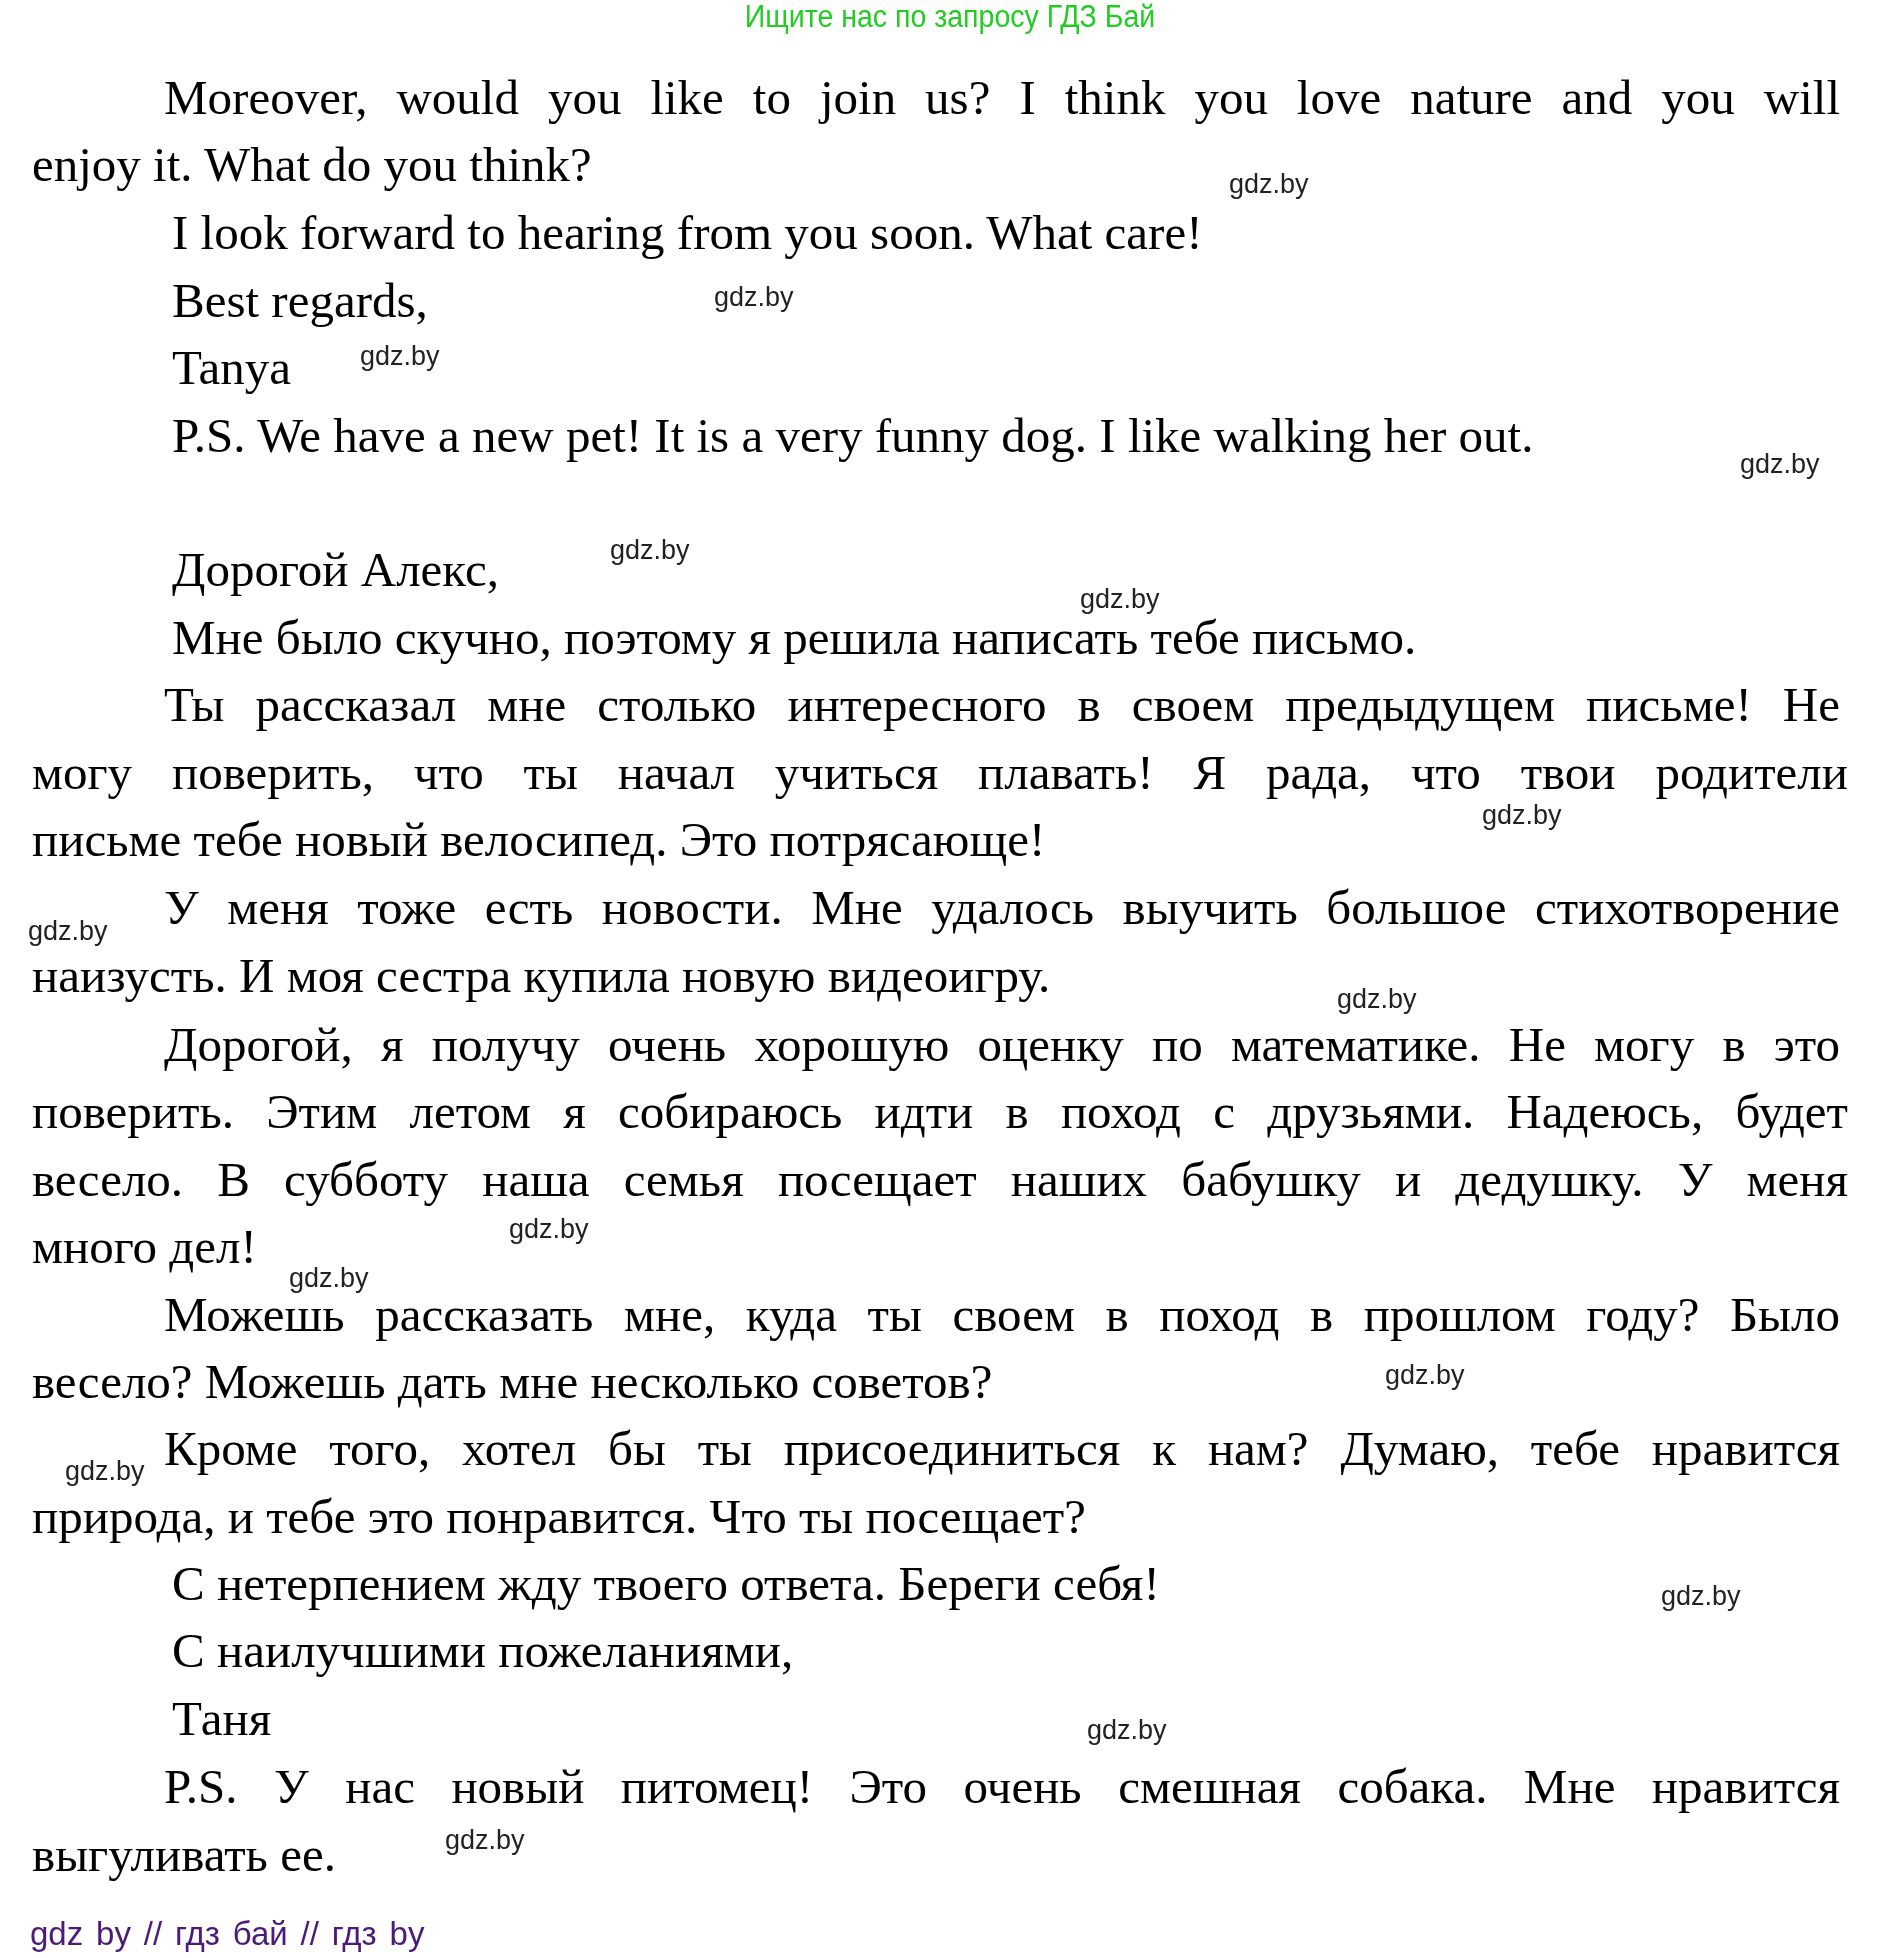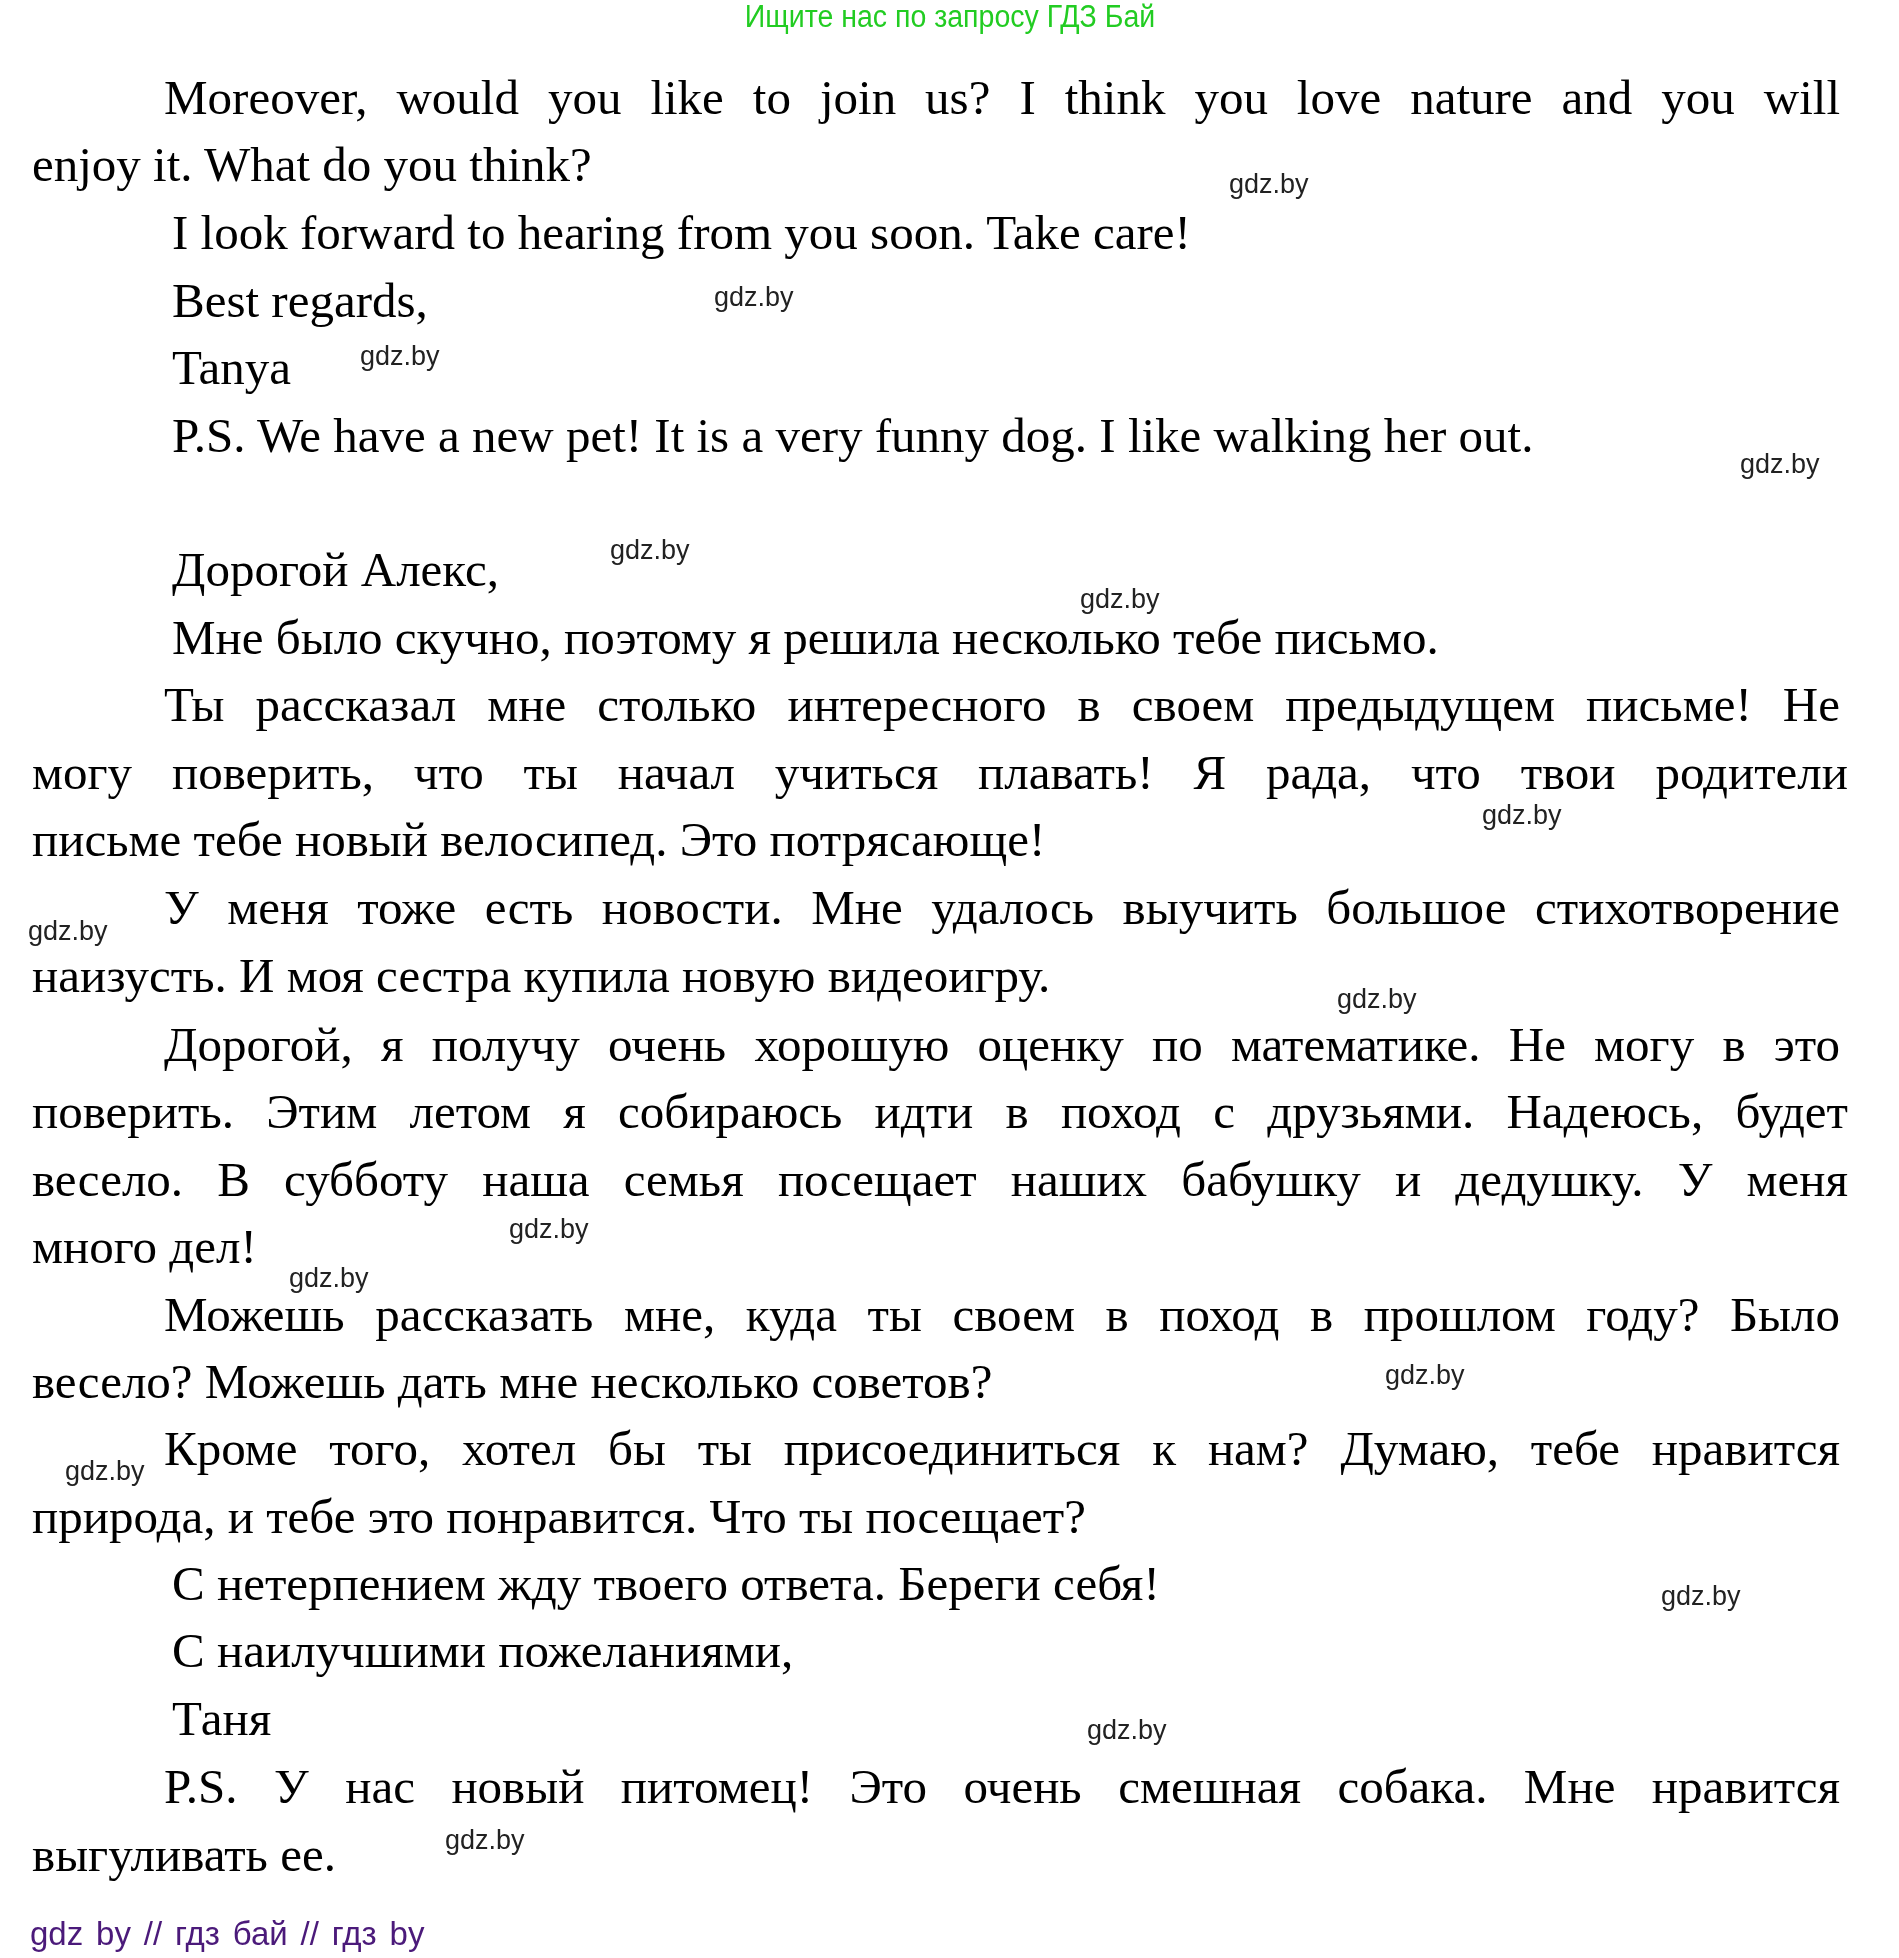--- a/index.html
+++ b/index.html
@@ -30,27 +30,27 @@
     font-size: 33px; line-height: 41px; word-spacing: 3.7px; padding-left: 30px;
   }
 </style>
 </head>
 <body>
 
 <div class="header">Ищите нас по запросу ГДЗ Бай</div>
 
 <div class="line ind" style="top:64px">Moreover, would you like to join us? I think you love nature and you will</div>
 <div class="line cont-l" style="top:131px">enjoy it. What do you think?</div>
-<div class="line ind-l" style="top:199px">I look forward to hearing from you soon. Take care!</div>
+<div class="line ind-l" style="top:199px">I look forward to hearing from you soon. What care!</div>
 <div class="line ind-l" style="top:267px">Best regards,</div>
 <div class="line ind-l" style="top:334px">Tanya</div>
 <div class="line ind-l" style="top:402px">P.S. We have a new pet! It is a very funny dog. I like walking her out.</div>
 
 <div class="line ind-l" style="top:536px">Дорогой Алекс,</div>
-<div class="line ind-l" style="top:604px">Мне было скучно, поэтому я решила несколько тебе письмо.</div>
+<div class="line ind-l" style="top:604px">Мне было скучно, поэтому я решила написать тебе письмо.</div>
 <div class="line ind" style="top:671px">Ты рассказал мне столько интересного в своем предыдущем письме! Не</div>
 <div class="line full" style="top:739px">могу поверить, что ты начал учиться плавать! Я рада, что твои родители</div>
 <div class="line cont-l" style="top:806px">письме тебе новый велосипед. Это потрясающе!</div>
 <div class="line ind" style="top:874px">У меня тоже есть новости. Мне удалось выучить большое стихотворение</div>
 <div class="line cont-l" style="top:942px">наизусть. И моя сестра купила новую видеоигру.</div>
 <div class="line ind" style="top:1011px">Дорогой, я получу очень хорошую оценку по математике. Не могу в это</div>
 <div class="line full" style="top:1078px">поверить. Этим летом я собираюсь идти в поход с друзьями. Надеюсь, будет</div>
 <div class="line full" style="top:1146px">весело. В субботу наша семья посещает наших бабушку и дедушку. У меня</div>
 <div class="line cont-l" style="top:1213px">много дел!</div>
 <div class="line ind" style="top:1281px">Можешь рассказать мне, куда ты своем в поход в прошлом году? Было</div>

